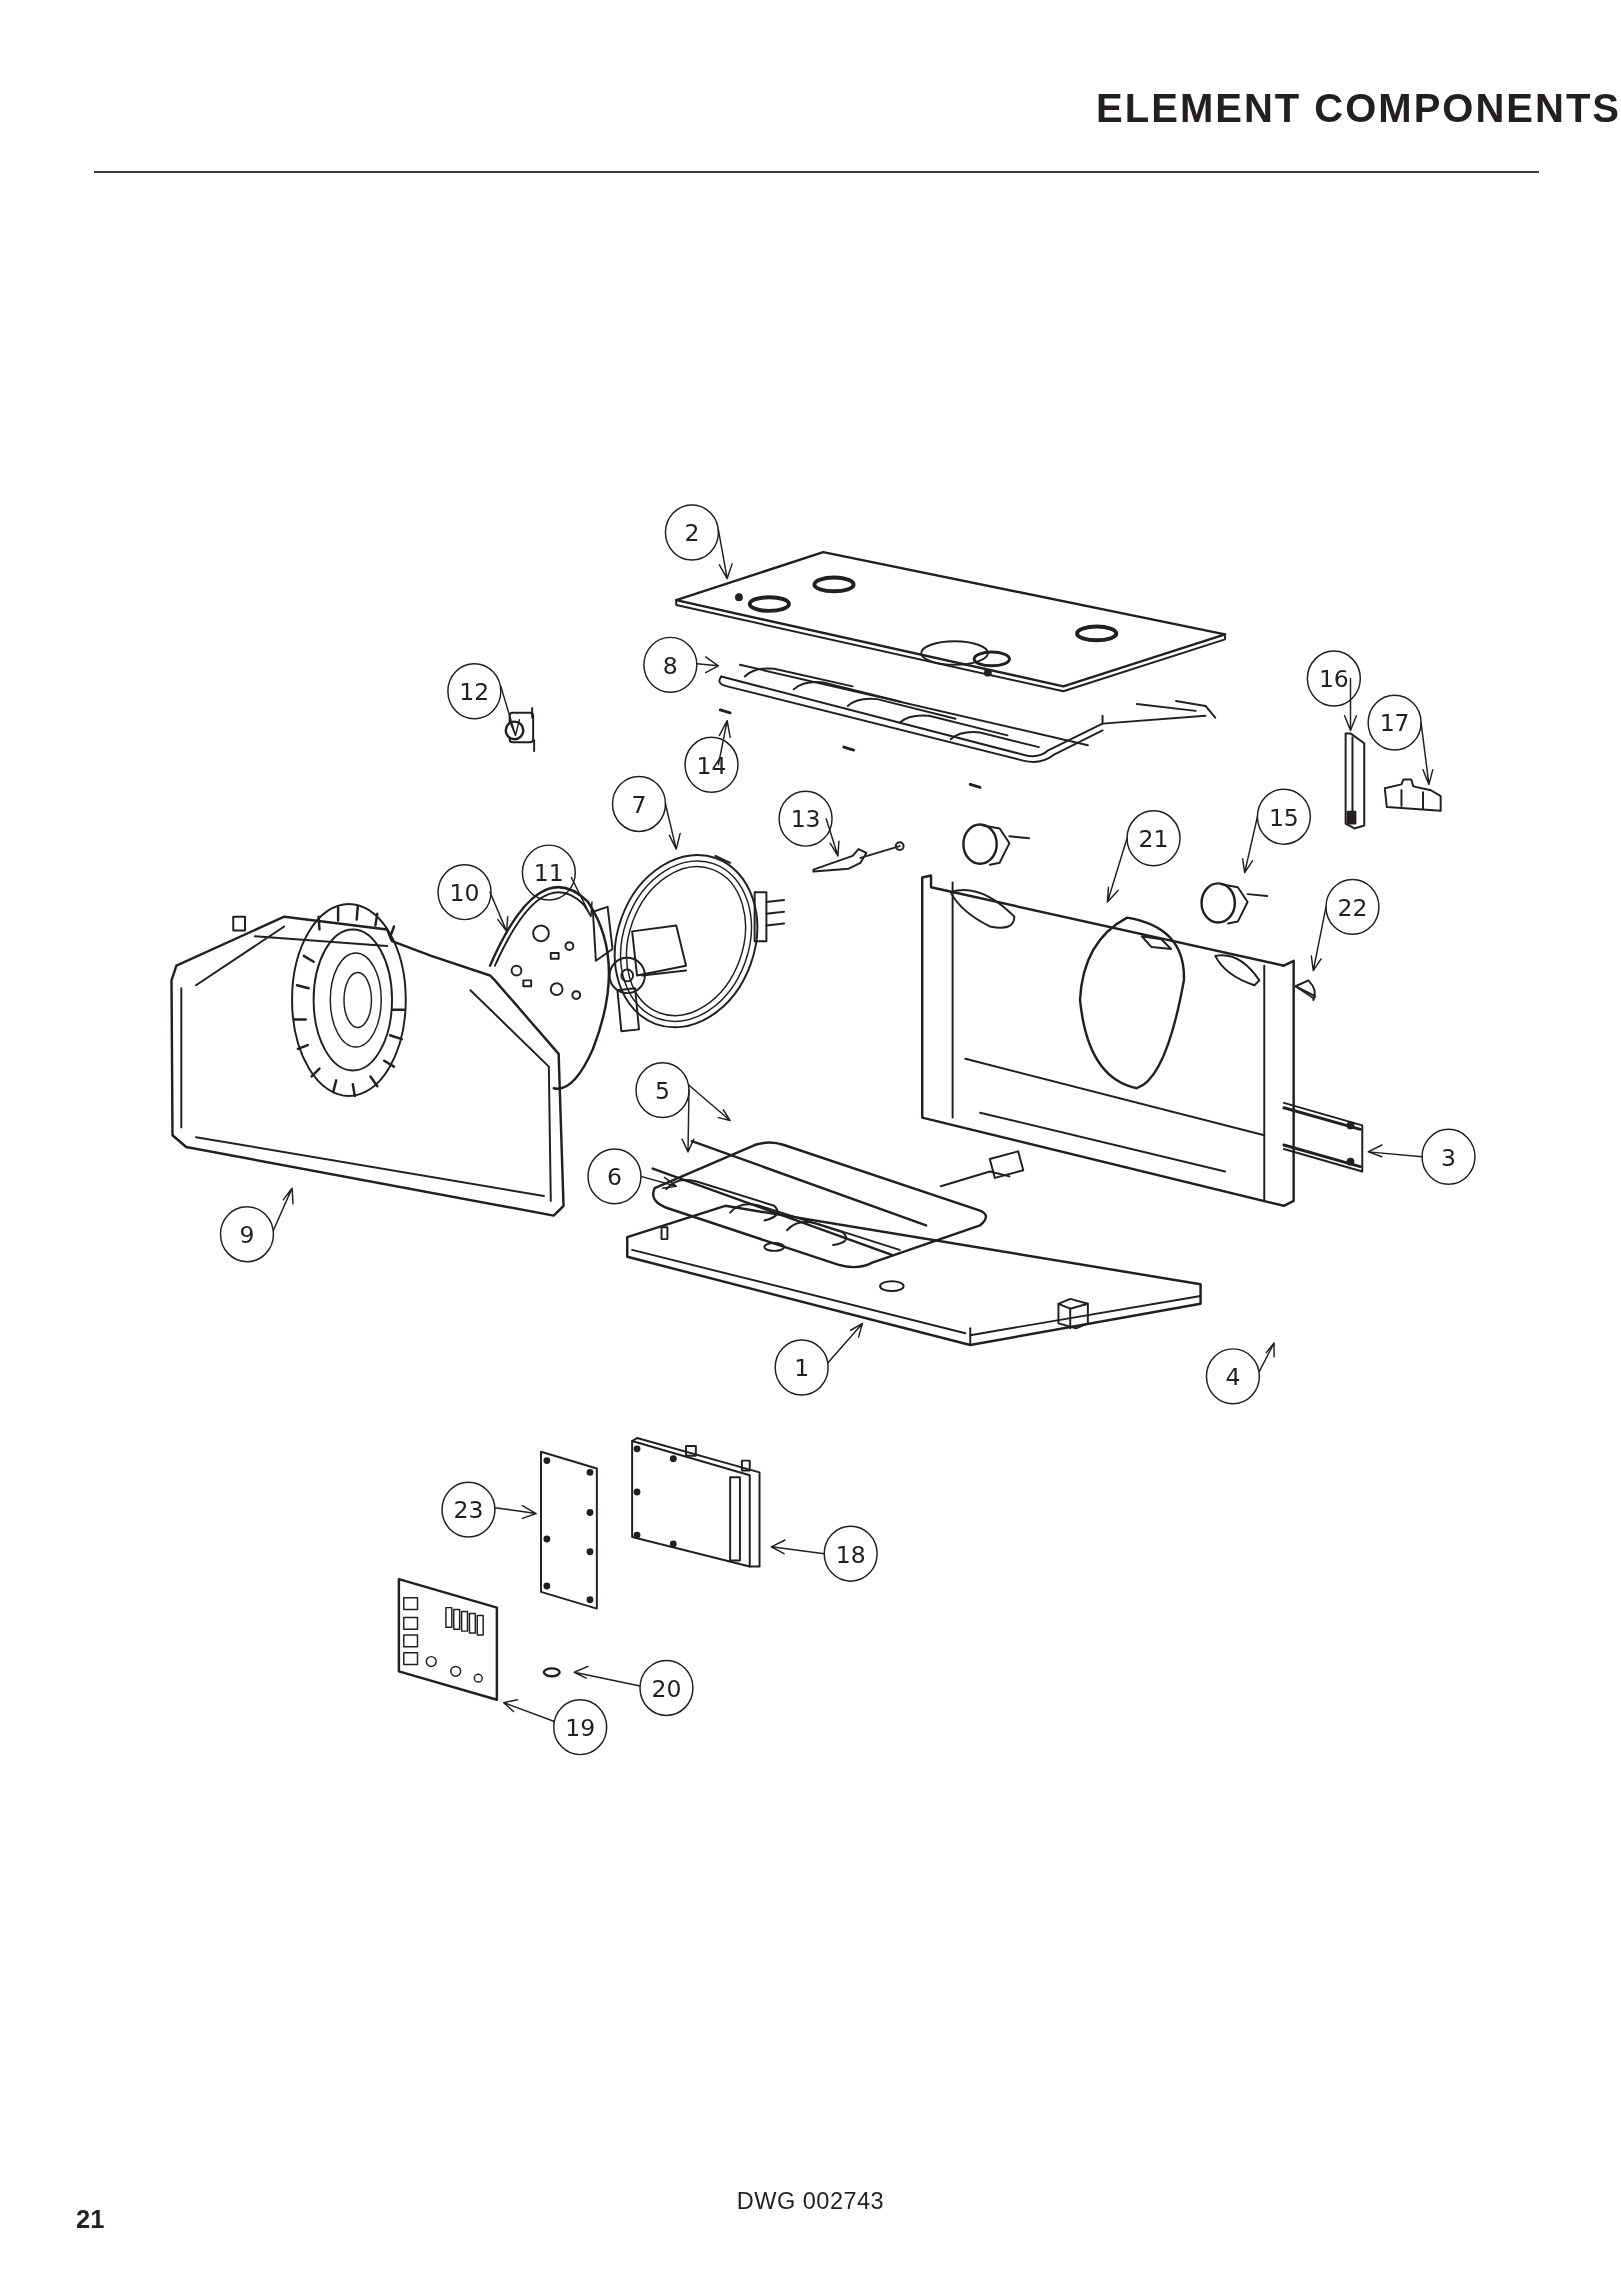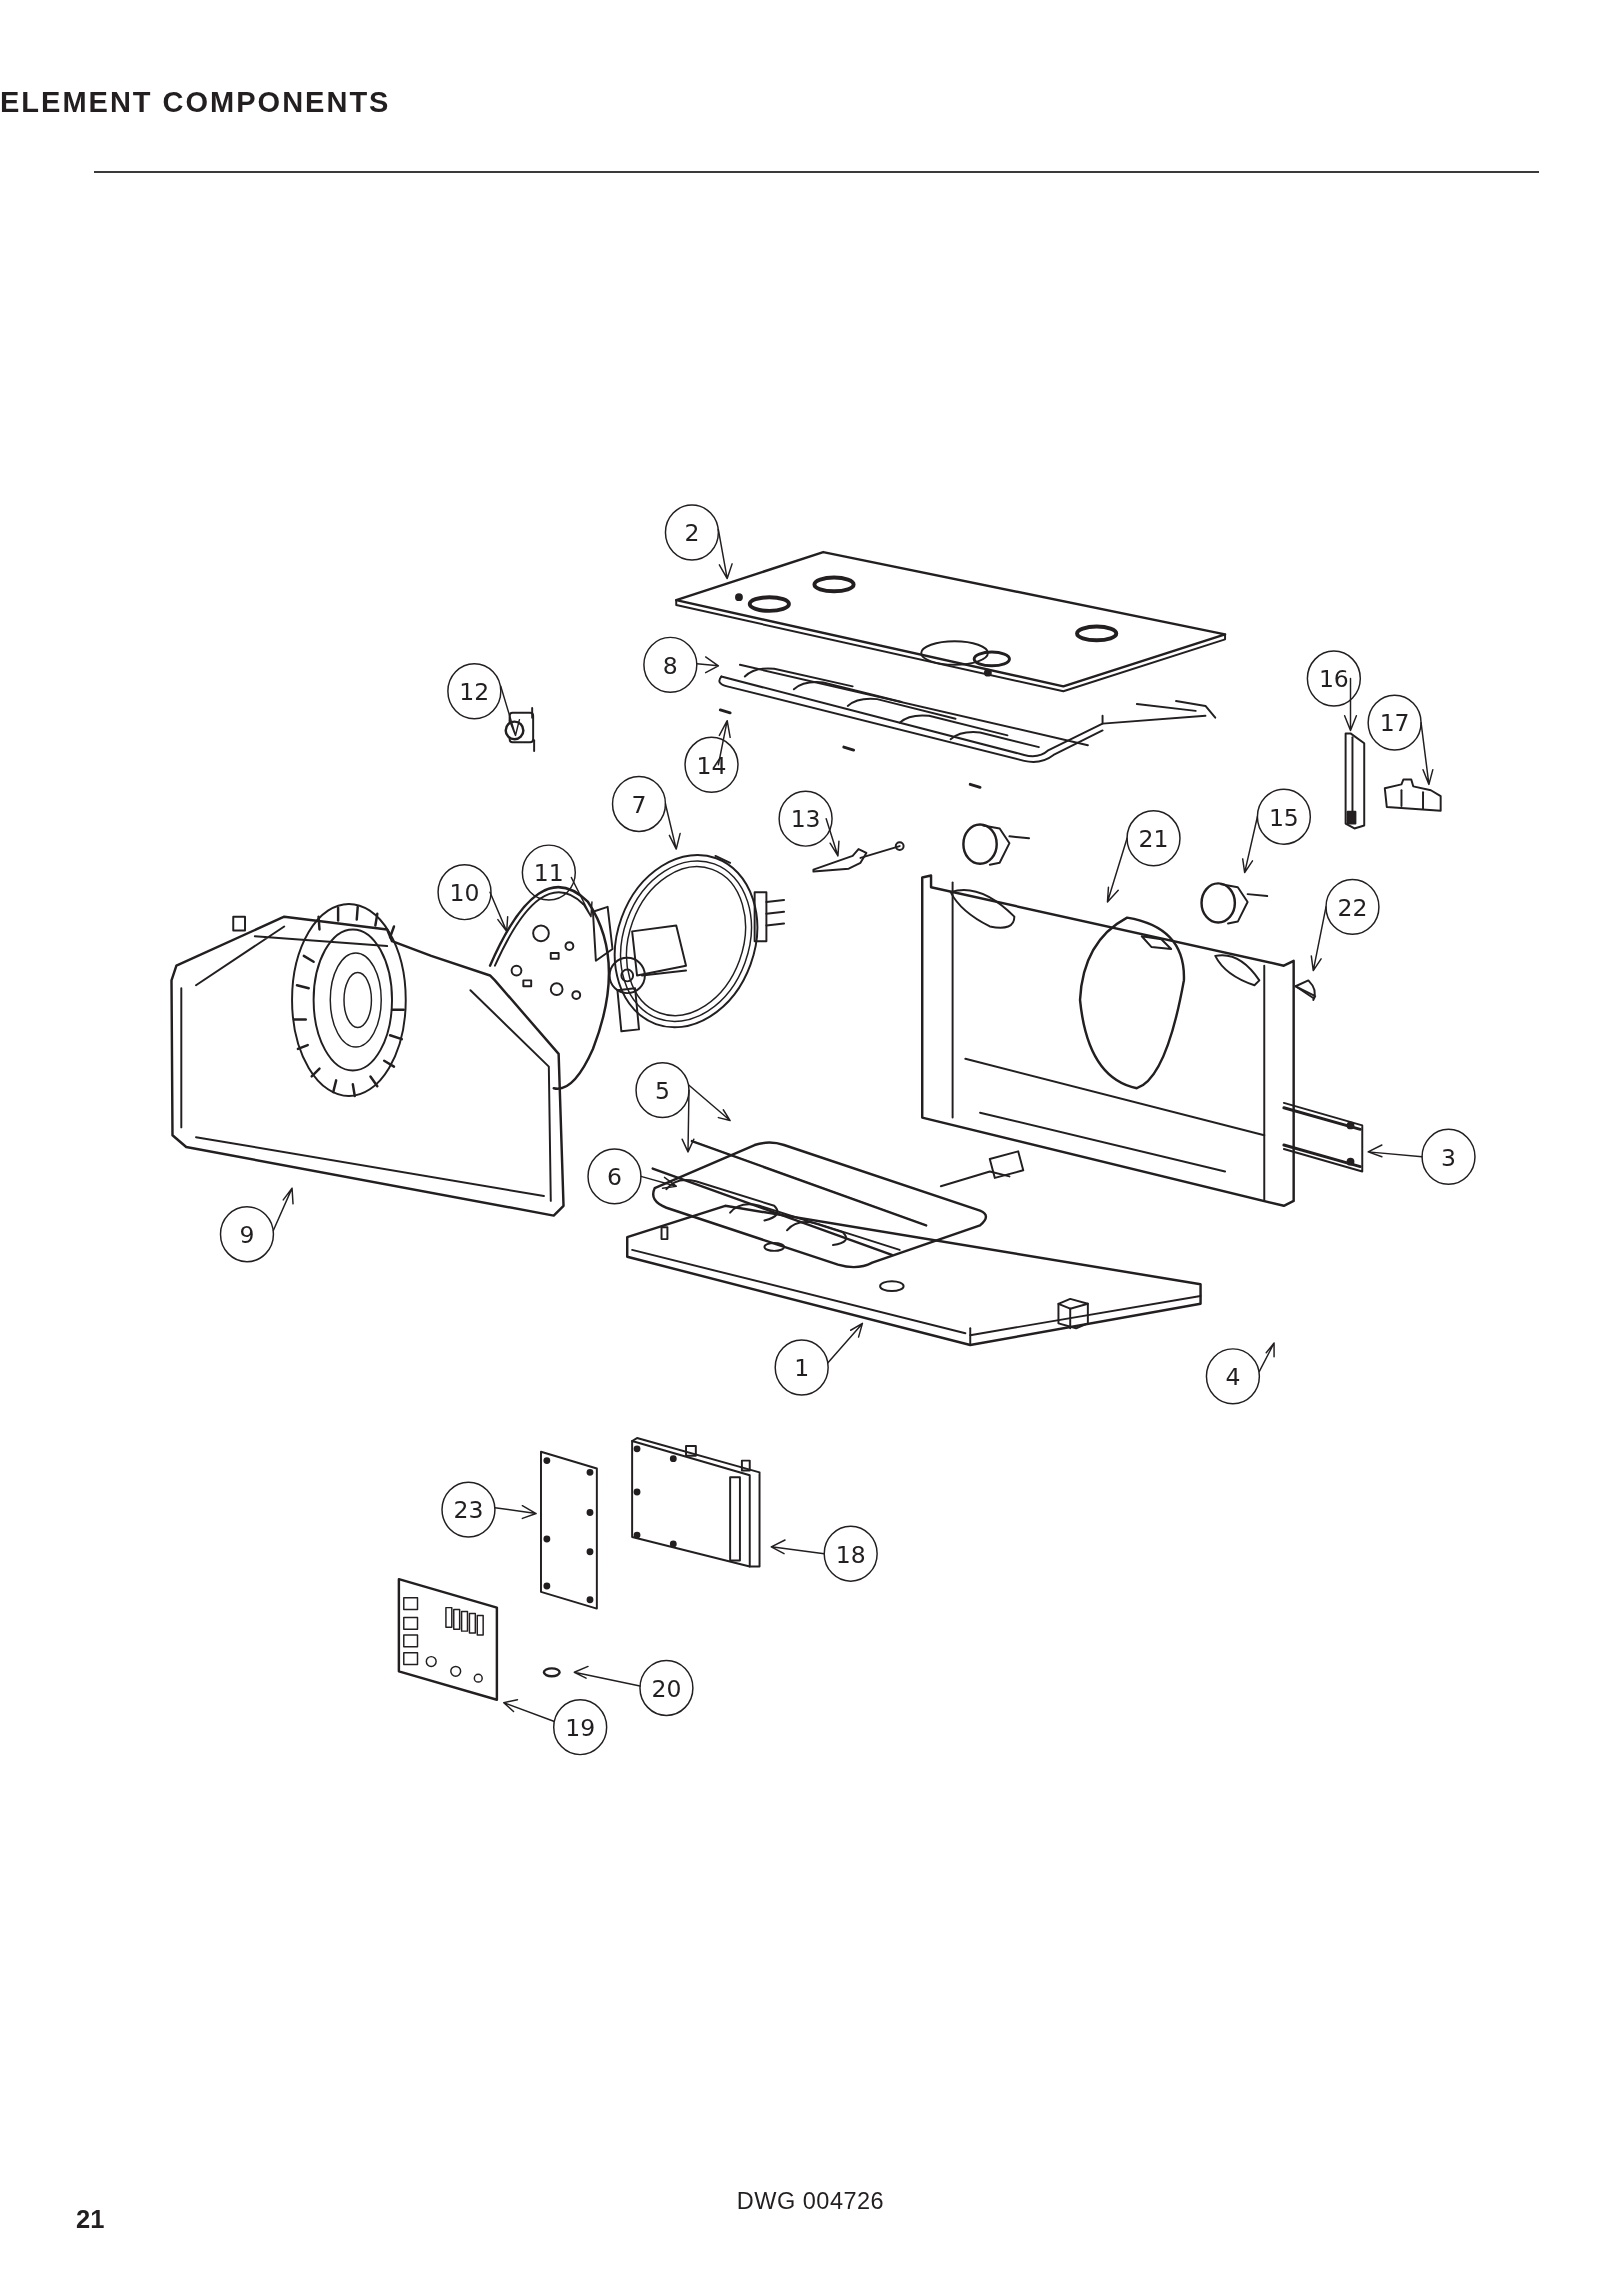--- a/index.html
+++ b/index.html
@@ -1,19 +1,19 @@
 <!DOCTYPE html>
 <html><head>
 <meta charset="utf-8">
 <style>
   html, body { margin: 0; padding: 0; background: #ffffff; }
   body { width: 1621px; height: 2293px; position: relative; overflow: hidden;
          font-family: "Liberation Sans", "DejaVu Sans", sans-serif; color: #231f20; }
-  .page-title { position: absolute; left: 0; width: 1621px; top: 86px; text-align: left;
-                font-size: 29px; font-weight: bold; letter-spacing: 2px; color: #231f20; }
+  .page-title { position: absolute; left: 0; width: 1621px; top: 86px; text-align: right;
+                font-size: 40px; font-weight: bold; letter-spacing: 2px; color: #231f20; }
   .title-rule { position: absolute; left: 94px; width: 1445px; top: 171px; height: 0;
                 border-top: 2px solid #3a3a3a; }
   .diagram { position: absolute; left: 0; top: 0; width: 1621px; height: 2293px; }
   .callout-text { font-family: "DejaVu Sans", sans-serif; font-size: 24px; fill: #231f20; }
   .drawing-id { position: absolute; left: 0; width: 1621px; top: 2188px; text-align: center;
                 font-size: 23.5px; color: #231f20; letter-spacing: 0.5px; }
   .page-number { position: absolute; left: 76px; top: 2205px; font-size: 25.5px; font-weight: bold; color: #231f20; }
 </style>
 </head>
 <body>
@@ -386,15 +386,15 @@
     </g>
 
     <g>
       <ellipse cx="592" cy="1762" rx="27" ry="28"></ellipse>
       <path d="M565,1756 L514,1737 M528,1734 L514,1737 L524,1746"></path>
       <text class="callout-text" x="592" y="1771" text-anchor="middle" stroke="none">19</text>
     </g>
   </g>
 </svg>
 
-<div class="drawing-id">DWG 004726</div>
+<div class="drawing-id">DWG 002743</div>
 <div class="page-number">21</div>
 
 
 </body></html>

